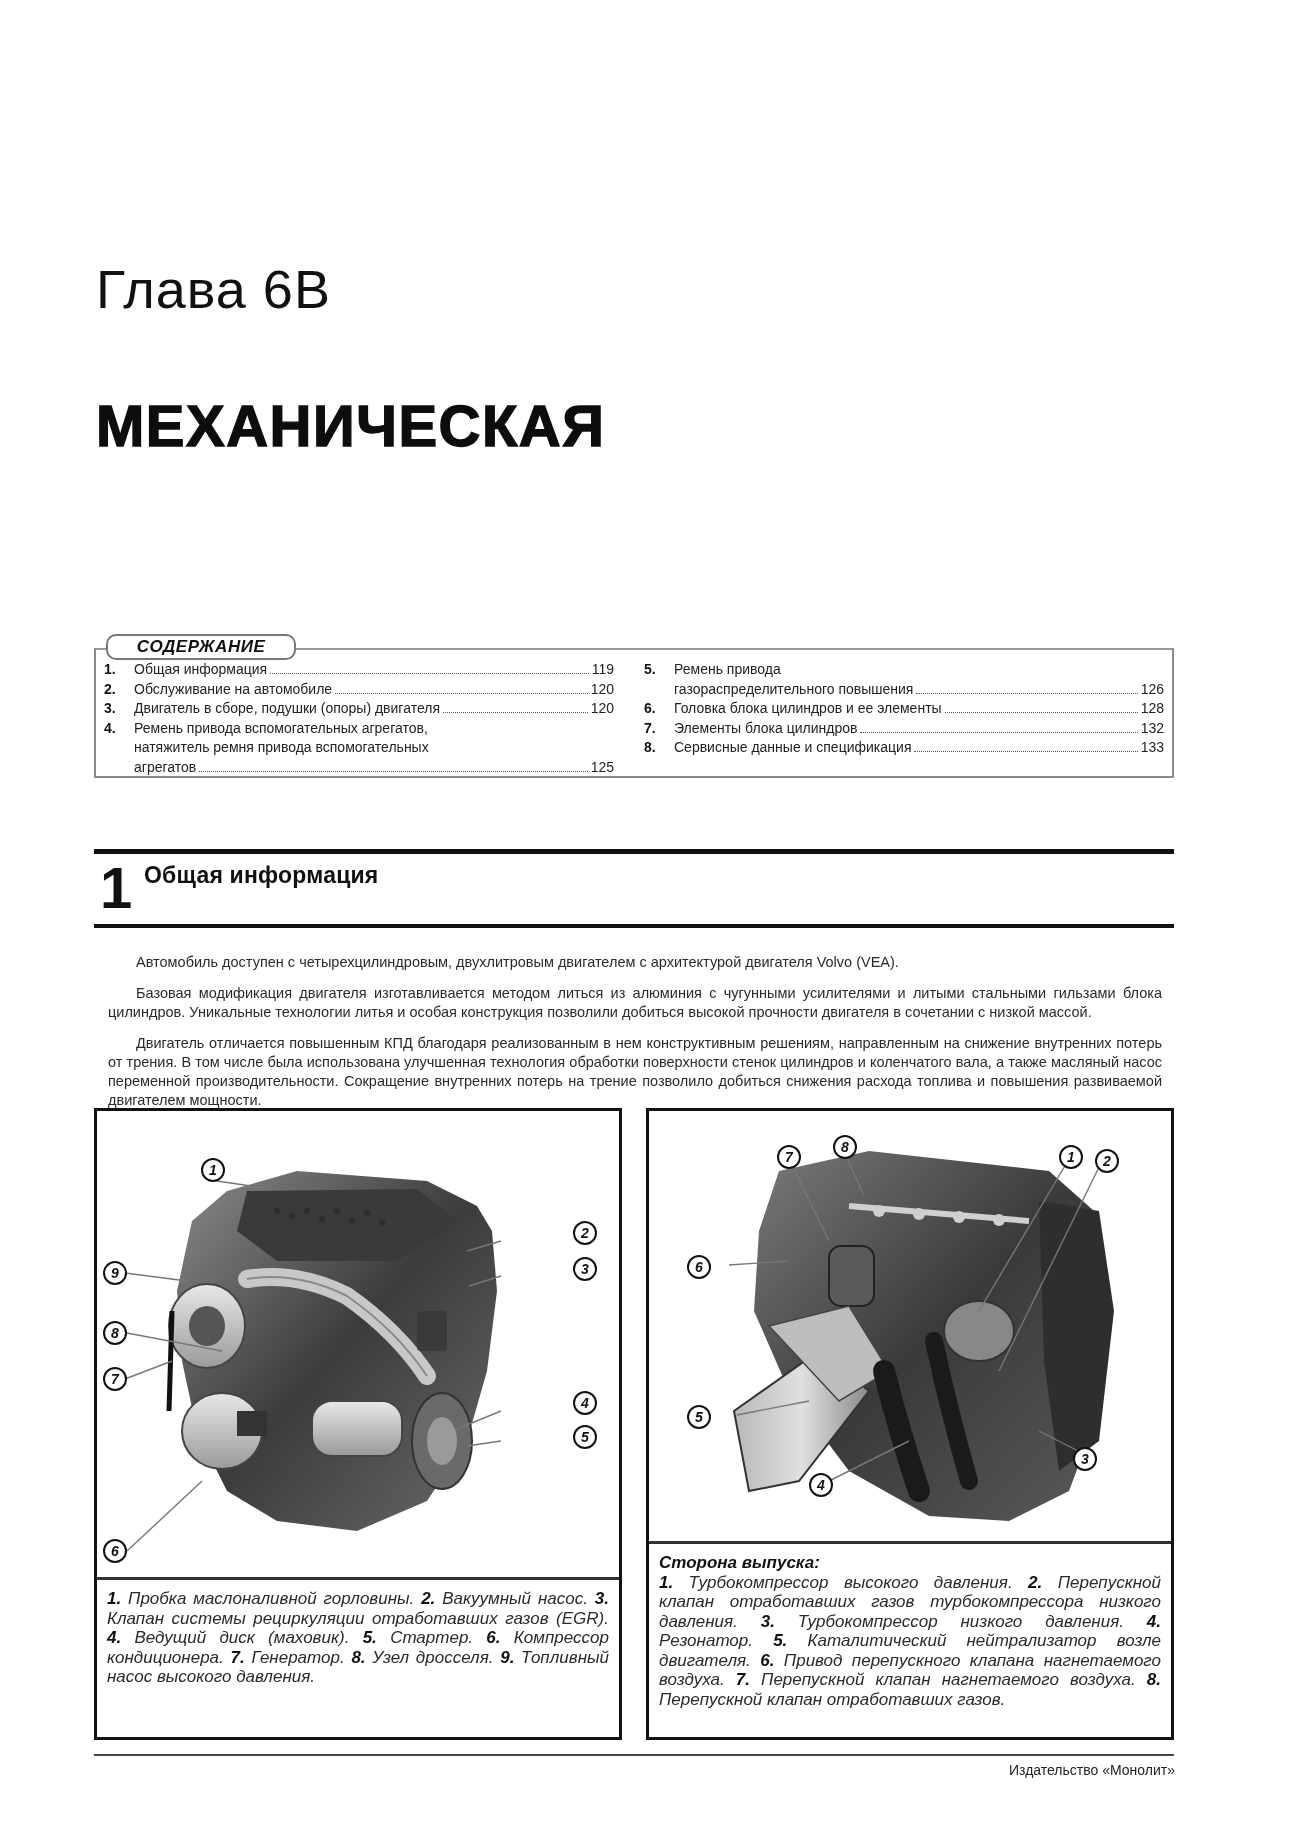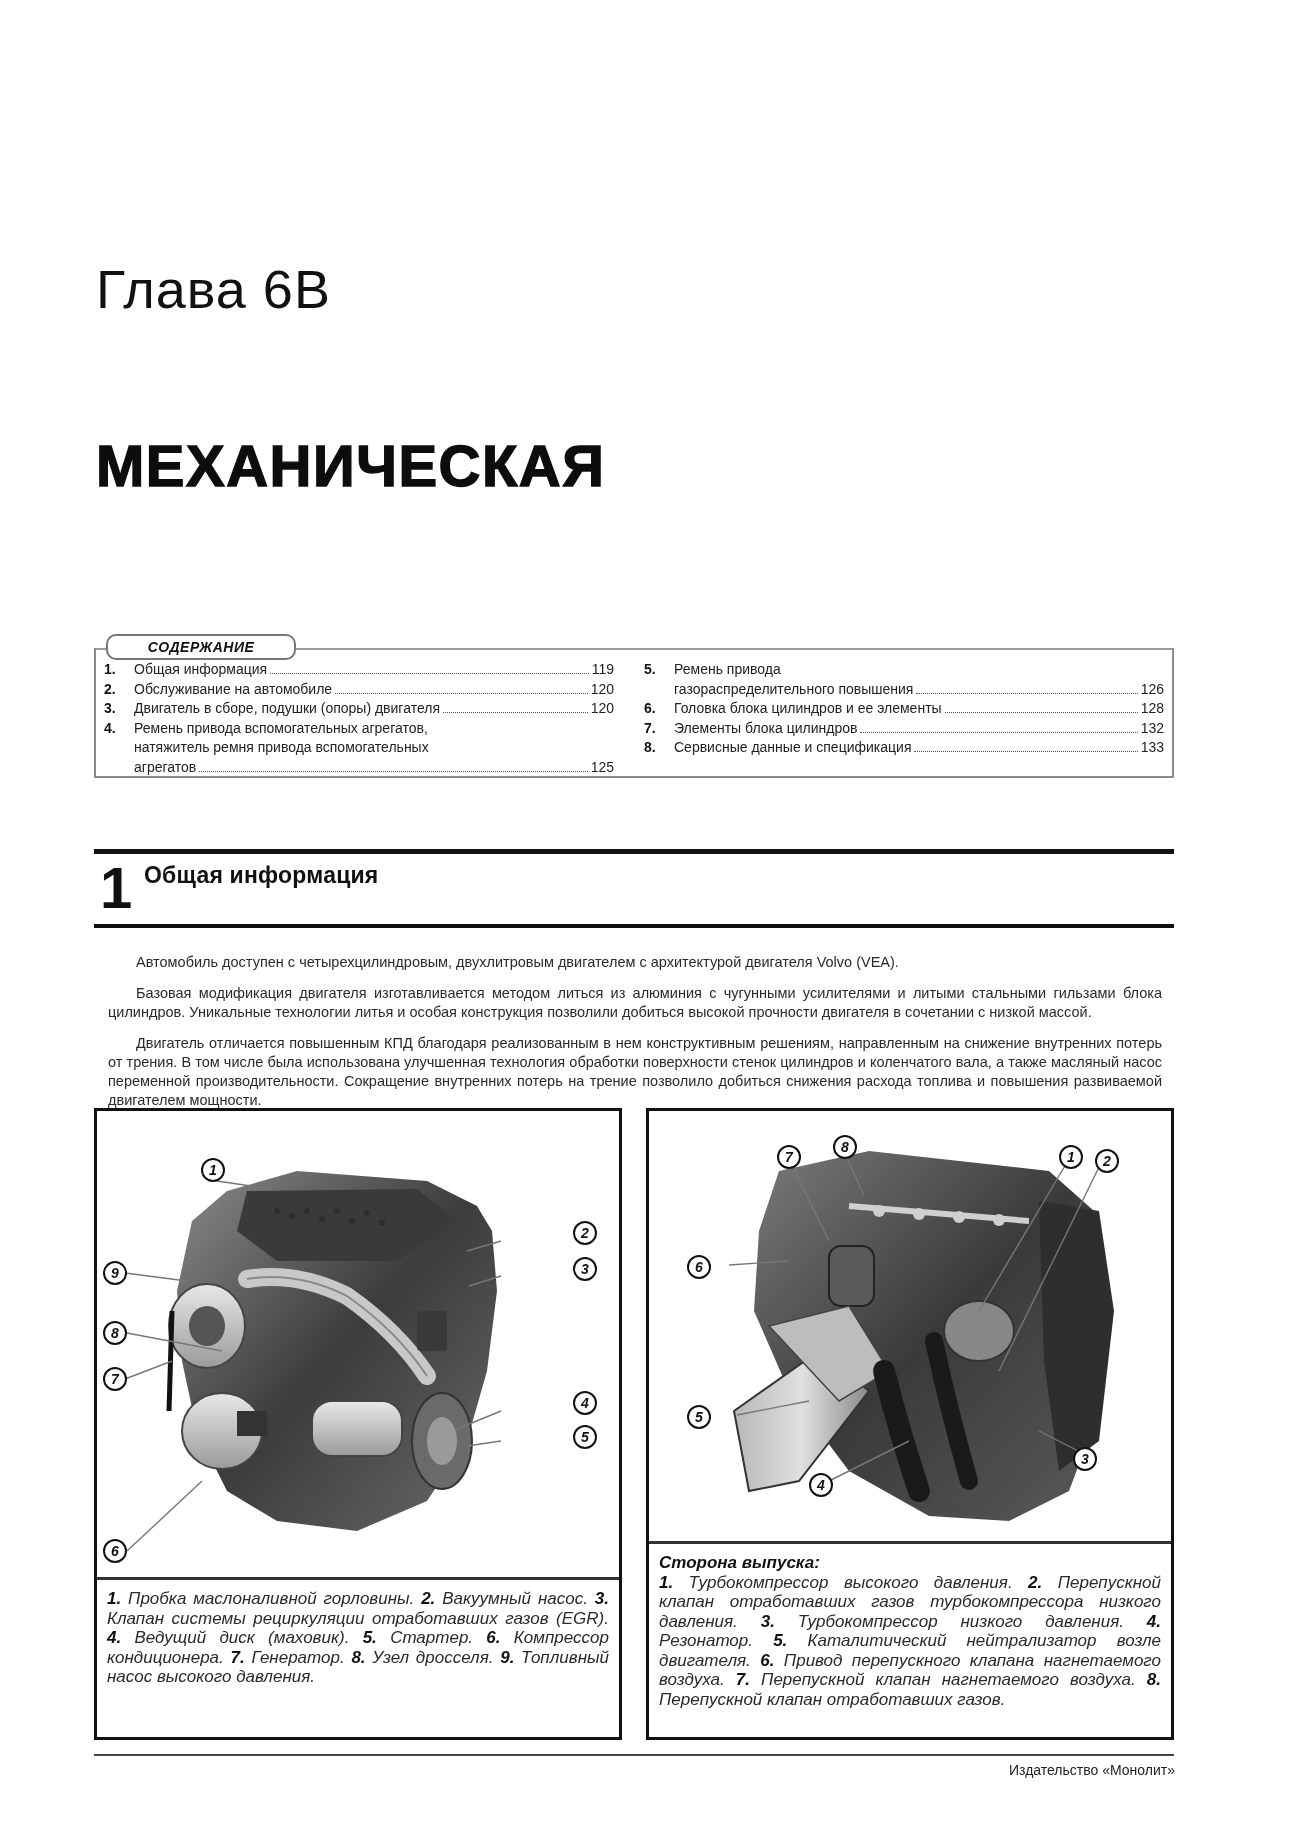--- a/index.html
+++ b/index.html
@@ -2,25 +2,25 @@
 <html><head>
 <meta charset="utf-8">
 <style>
   html, body { margin: 0; padding: 0; background: #ffffff; }
   body { width: 1300px; height: 1839px; position: relative; overflow: hidden; font-family: "Liberation Sans", sans-serif; color: #111; }
   .abs { position: absolute; }
 
   .chapter-label { left: 96px; top: 258px; font-size: 54px; font-weight: 400; letter-spacing: 1px; color: #111; font-family: "Liberation Sans", sans-serif; }
 
   .title-block { left: 96px; top: 392px; }
-  .title-line { font-family: "Liberation Sans", sans-serif; font-weight: 900; font-size: 58px; line-height: 68px; letter-spacing: 1.5px; color: #0d0d0d; -webkit-text-stroke: 1.4px #0d0d0d; white-space: nowrap; margin-top: 40px; }
+  .title-line { font-family: "Liberation Sans", sans-serif; font-weight: 900; font-size: 58px; line-height: 68px; letter-spacing: 1.5px; color: #0d0d0d; -webkit-text-stroke: 1.4px #0d0d0d; white-space: nowrap; }
 
   .toc-box { left: 94px; top: 648px; width: 1080px; height: 130px; border: 2px solid #8a8a8a; border-top: 2px solid #9a9a9a; box-sizing: border-box; }
   .toc-tab { left: 106px; top: 634px; width: 190px; height: 26px; border: 2px solid #777; border-radius: 10px; background: #fff; box-sizing: border-box; text-align: center; }
-  .toc-tab span { font-weight: 700; font-style: italic; font-size: 14px; line-height: 22px; letter-spacing: 0.5px; }
+  .toc-tab span { font-weight: 700; font-style: italic; font-size: 17px; line-height: 22px; letter-spacing: 0.5px; }
   .toc-col { top: 660px; font-size: 14px; line-height: 19.5px; color: #222; }
   .toc-col.left { left: 104px; width: 510px; }
   .toc-col.right { left: 644px; width: 520px; }
   .toc-item { display: flex; }
   .toc-num { width: 30px; font-weight: 700; color: #111; flex-shrink: 0; }
   .toc-body { flex: 1; }
   .toc-line { display: flex; align-items: baseline; }
   .toc-text { white-space: nowrap; }
   .toc-dots { flex: 1; border-bottom: 1.5px dotted #555; margin: 0 3px 4px 3px; }
   .toc-page { white-space: nowrap; }

